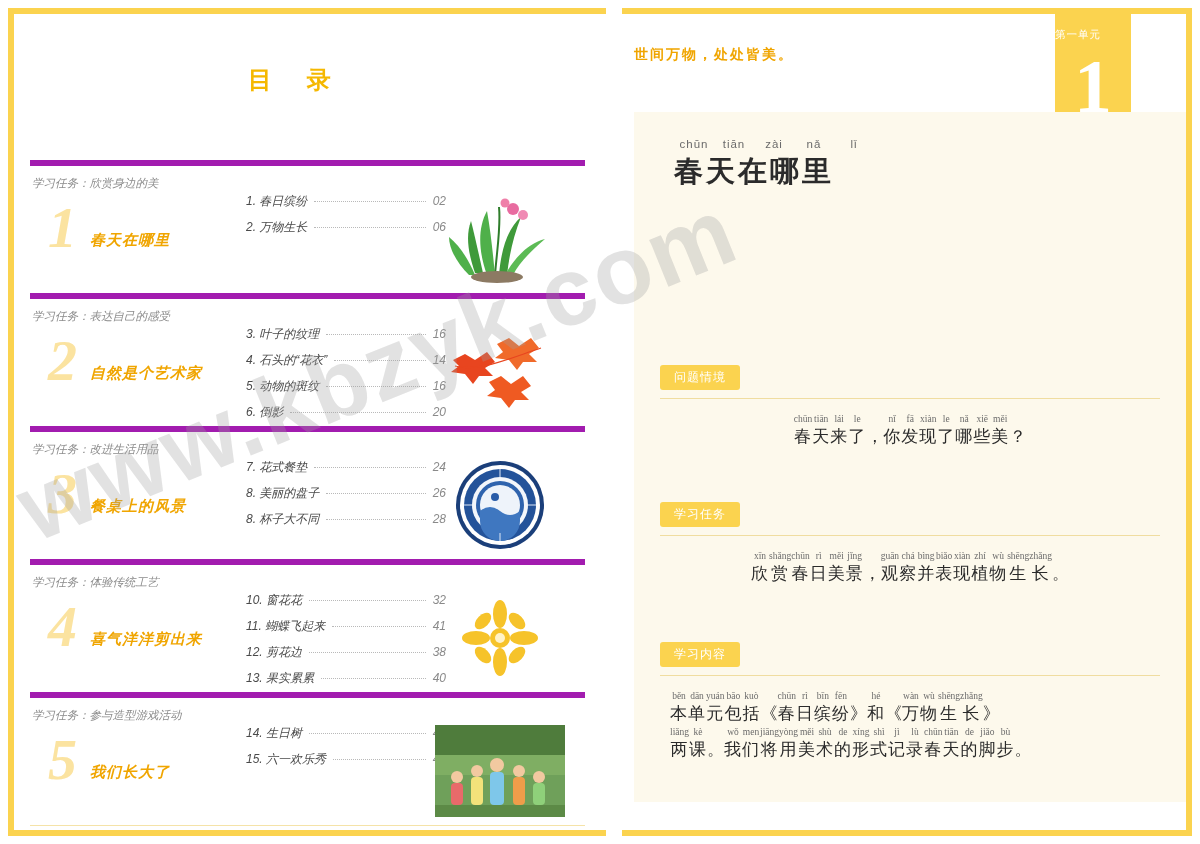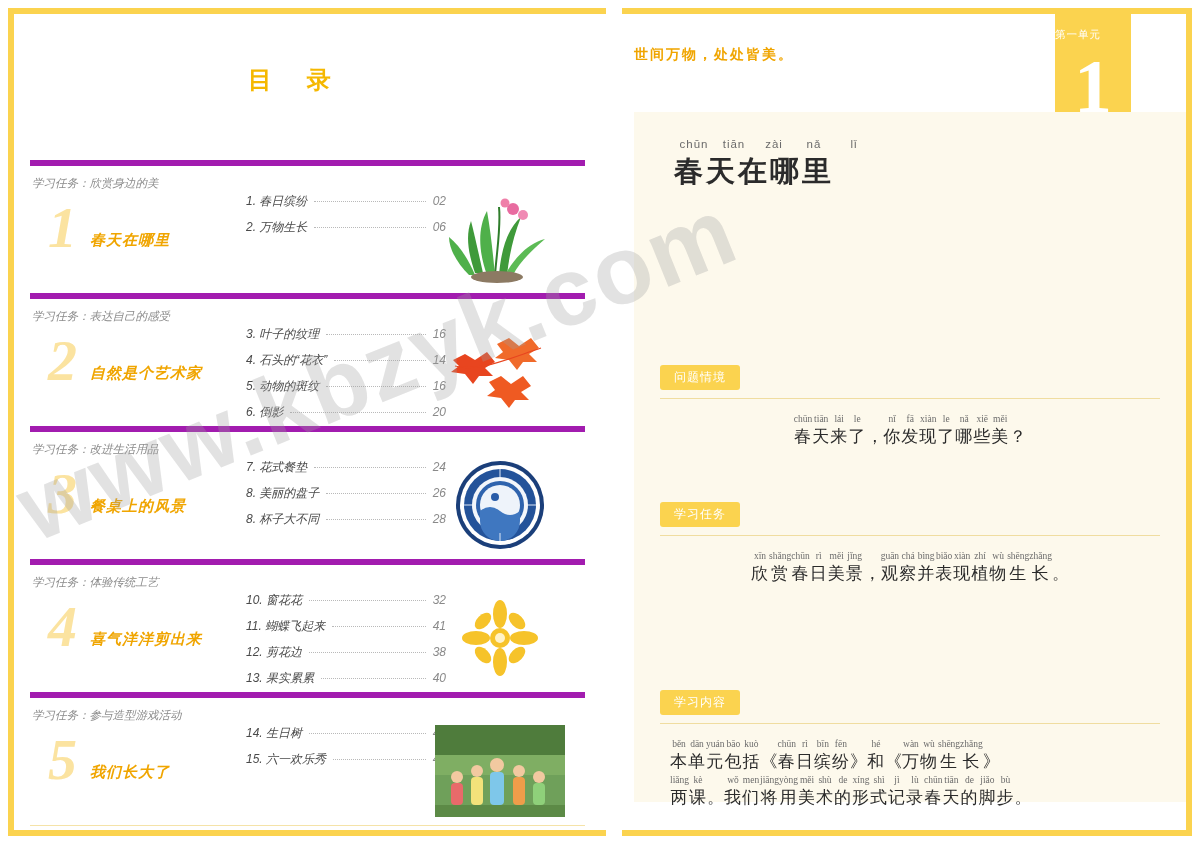--- a/index.html
+++ b/index.html
@@ -285,21 +285,21 @@
         <div class="pinyin-row" id="lesson-pinyin"><span>chūn</span><span>tiān</span><span>zài</span><span>nǎ</span><span>lǐ</span></div>
         <div class="lesson-title">春天在哪里</div>
       </div>
       <div id="sections-host">
           <div class="section" style="top: 253px;"><div class="sec-tag">问题情境</div><div class="sec-rule"></div><div class="sec-body">
               <div class="ruby-line center"><span class="ruby"><span class="py">chūn</span><span class="ch">春</span></span><span class="ruby"><span class="py">tiān</span><span class="ch">天</span></span><span class="ruby"><span class="py">lái</span><span class="ch">来</span></span><span class="ruby"><span class="py">le</span><span class="ch">了</span></span><span class="plain">，</span><span class="ruby"><span class="py">nǐ</span><span class="ch">你</span></span><span class="ruby"><span class="py">fā</span><span class="ch">发</span></span><span class="ruby"><span class="py">xiàn</span><span class="ch">现</span></span><span class="ruby"><span class="py">le</span><span class="ch">了</span></span><span class="ruby"><span class="py">nǎ</span><span class="ch">哪</span></span><span class="ruby"><span class="py">xiē</span><span class="ch">些</span></span><span class="ruby"><span class="py">měi</span><span class="ch">美</span></span><span class="plain">？</span></div>
             </div></div>
           <div class="section" style="top: 390px;"><div class="sec-tag">学习任务</div><div class="sec-rule"></div><div class="sec-body">
               <div class="ruby-line center"><span class="ruby"><span class="py">xīn</span><span class="ch">欣</span></span><span class="ruby"><span class="py">shǎng</span><span class="ch">赏</span></span><span class="ruby"><span class="py">chūn</span><span class="ch">春</span></span><span class="ruby"><span class="py">rì</span><span class="ch">日</span></span><span class="ruby"><span class="py">měi</span><span class="ch">美</span></span><span class="ruby"><span class="py">jǐng</span><span class="ch">景</span></span><span class="plain">，</span><span class="ruby"><span class="py">guān</span><span class="ch">观</span></span><span class="ruby"><span class="py">chá</span><span class="ch">察</span></span><span class="ruby"><span class="py">bìng</span><span class="ch">并</span></span><span class="ruby"><span class="py">biǎo</span><span class="ch">表</span></span><span class="ruby"><span class="py">xiàn</span><span class="ch">现</span></span><span class="ruby"><span class="py">zhí</span><span class="ch">植</span></span><span class="ruby"><span class="py">wù</span><span class="ch">物</span></span><span class="ruby"><span class="py">shēng</span><span class="ch">生</span></span><span class="ruby"><span class="py">zhǎng</span><span class="ch">长</span></span><span class="plain">。</span></div>
             </div></div>
-          <div class="section" style="top: 530px; margin-top: 48px;"><div class="sec-tag">学习内容</div><div class="sec-rule"></div><div class="sec-body">
+          <div class="section" style="top: 530px;"><div class="sec-tag">学习内容</div><div class="sec-rule"></div><div class="sec-body">
               <div class="ruby-line"><span class="ruby"><span class="py">běn</span><span class="ch">本</span></span><span class="ruby"><span class="py">dān</span><span class="ch">单</span></span><span class="ruby"><span class="py">yuán</span><span class="ch">元</span></span><span class="ruby"><span class="py">bāo</span><span class="ch">包</span></span><span class="ruby"><span class="py">kuò</span><span class="ch">括</span></span><span class="plain">《</span><span class="ruby"><span class="py">chūn</span><span class="ch">春</span></span><span class="ruby"><span class="py">rì</span><span class="ch">日</span></span><span class="ruby"><span class="py">bīn</span><span class="ch">缤</span></span><span class="ruby"><span class="py">fēn</span><span class="ch">纷</span></span><span class="plain">》</span><span class="ruby"><span class="py">hé</span><span class="ch">和</span></span><span class="plain">《</span><span class="ruby"><span class="py">wàn</span><span class="ch">万</span></span><span class="ruby"><span class="py">wù</span><span class="ch">物</span></span><span class="ruby"><span class="py">shēng</span><span class="ch">生</span></span><span class="ruby"><span class="py">zhǎng</span><span class="ch">长</span></span><span class="plain">》</span></div>
               <div class="ruby-line"><span class="ruby"><span class="py">liǎng</span><span class="ch">两</span></span><span class="ruby"><span class="py">kè</span><span class="ch">课</span></span><span class="plain">。</span><span class="ruby"><span class="py">wǒ</span><span class="ch">我</span></span><span class="ruby"><span class="py">men</span><span class="ch">们</span></span><span class="ruby"><span class="py">jiāng</span><span class="ch">将</span></span><span class="ruby"><span class="py">yòng</span><span class="ch">用</span></span><span class="ruby"><span class="py">měi</span><span class="ch">美</span></span><span class="ruby"><span class="py">shù</span><span class="ch">术</span></span><span class="ruby"><span class="py">de</span><span class="ch">的</span></span><span class="ruby"><span class="py">xíng</span><span class="ch">形</span></span><span class="ruby"><span class="py">shì</span><span class="ch">式</span></span><span class="ruby"><span class="py">jì</span><span class="ch">记</span></span><span class="ruby"><span class="py">lù</span><span class="ch">录</span></span><span class="ruby"><span class="py">chūn</span><span class="ch">春</span></span><span class="ruby"><span class="py">tiān</span><span class="ch">天</span></span><span class="ruby"><span class="py">de</span><span class="ch">的</span></span><span class="ruby"><span class="py">jiǎo</span><span class="ch">脚</span></span><span class="ruby"><span class="py">bù</span><span class="ch">步</span></span><span class="plain">。</span></div>
             </div></div>
         </div>
     </div>
   </div>
 
   <div class="rp-border-right"></div>
 
   <div class="watermark">www.kbzyk.com</div>

